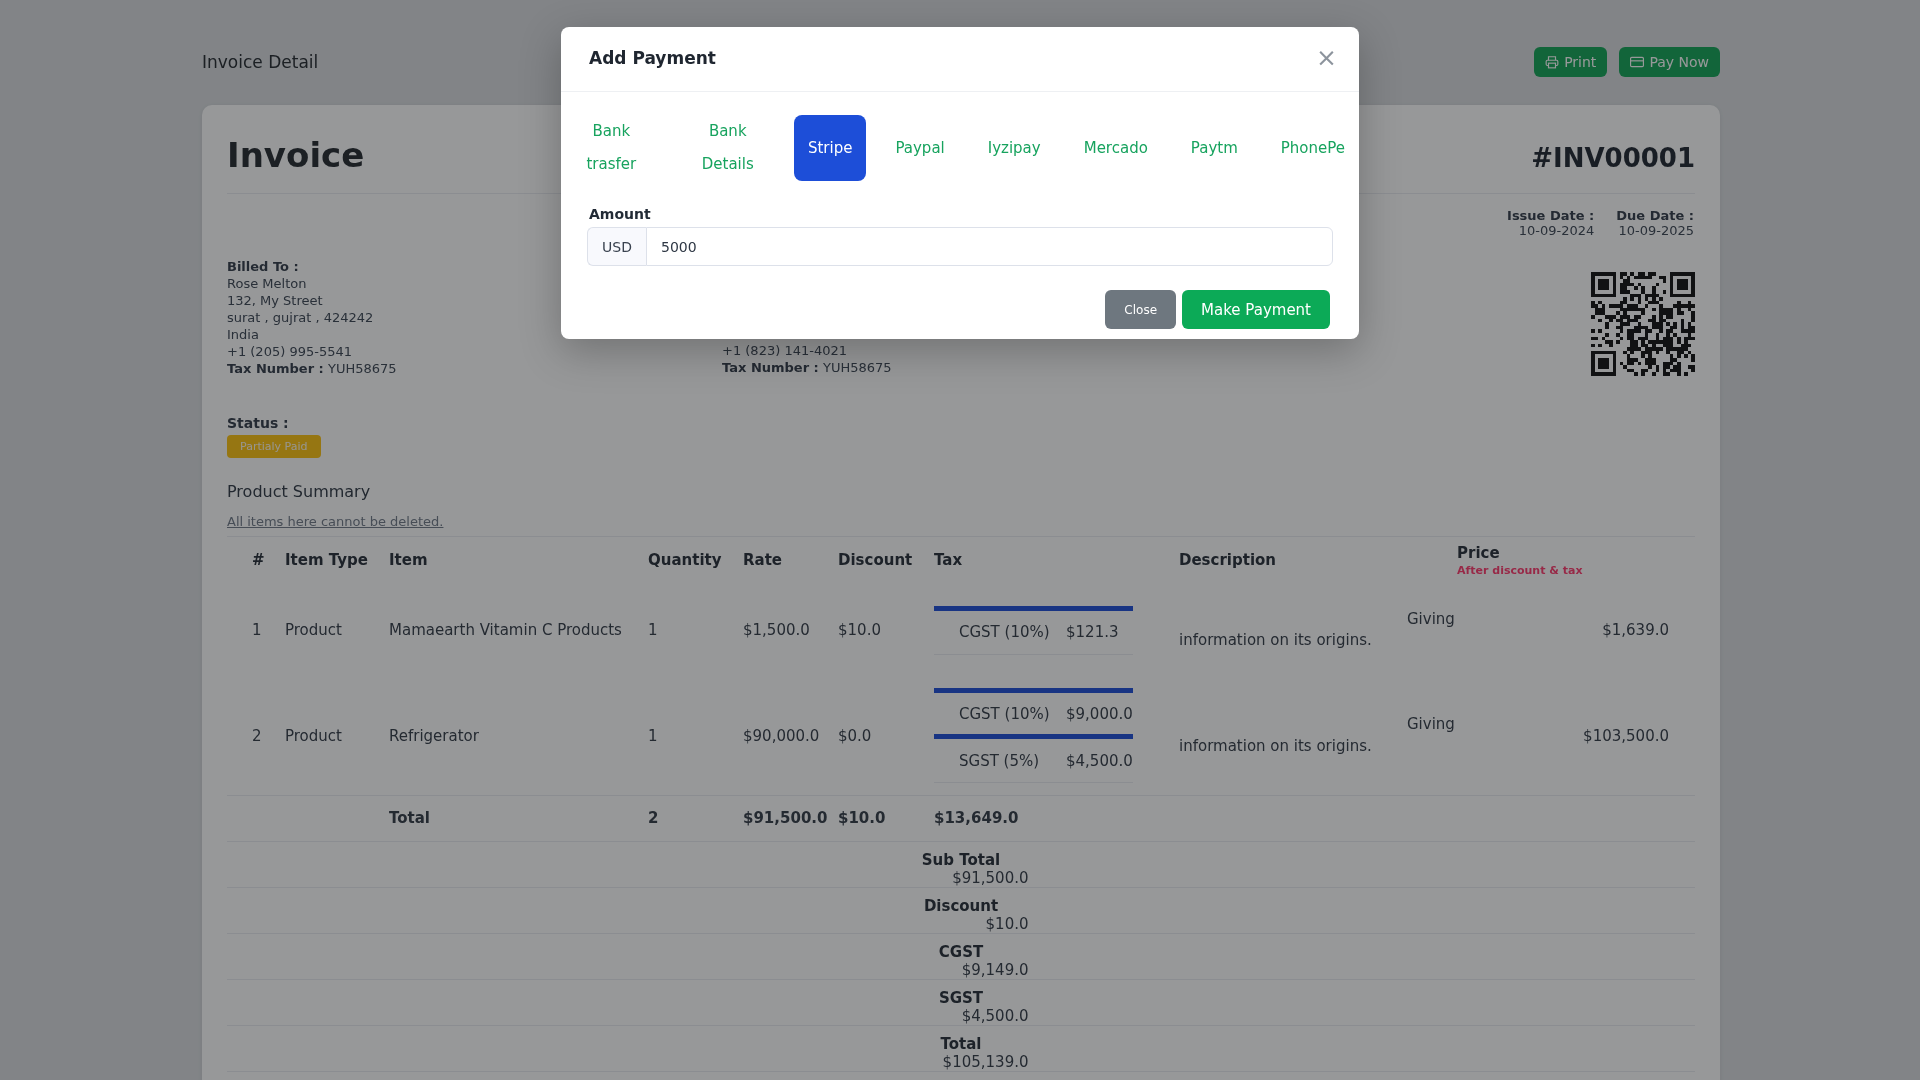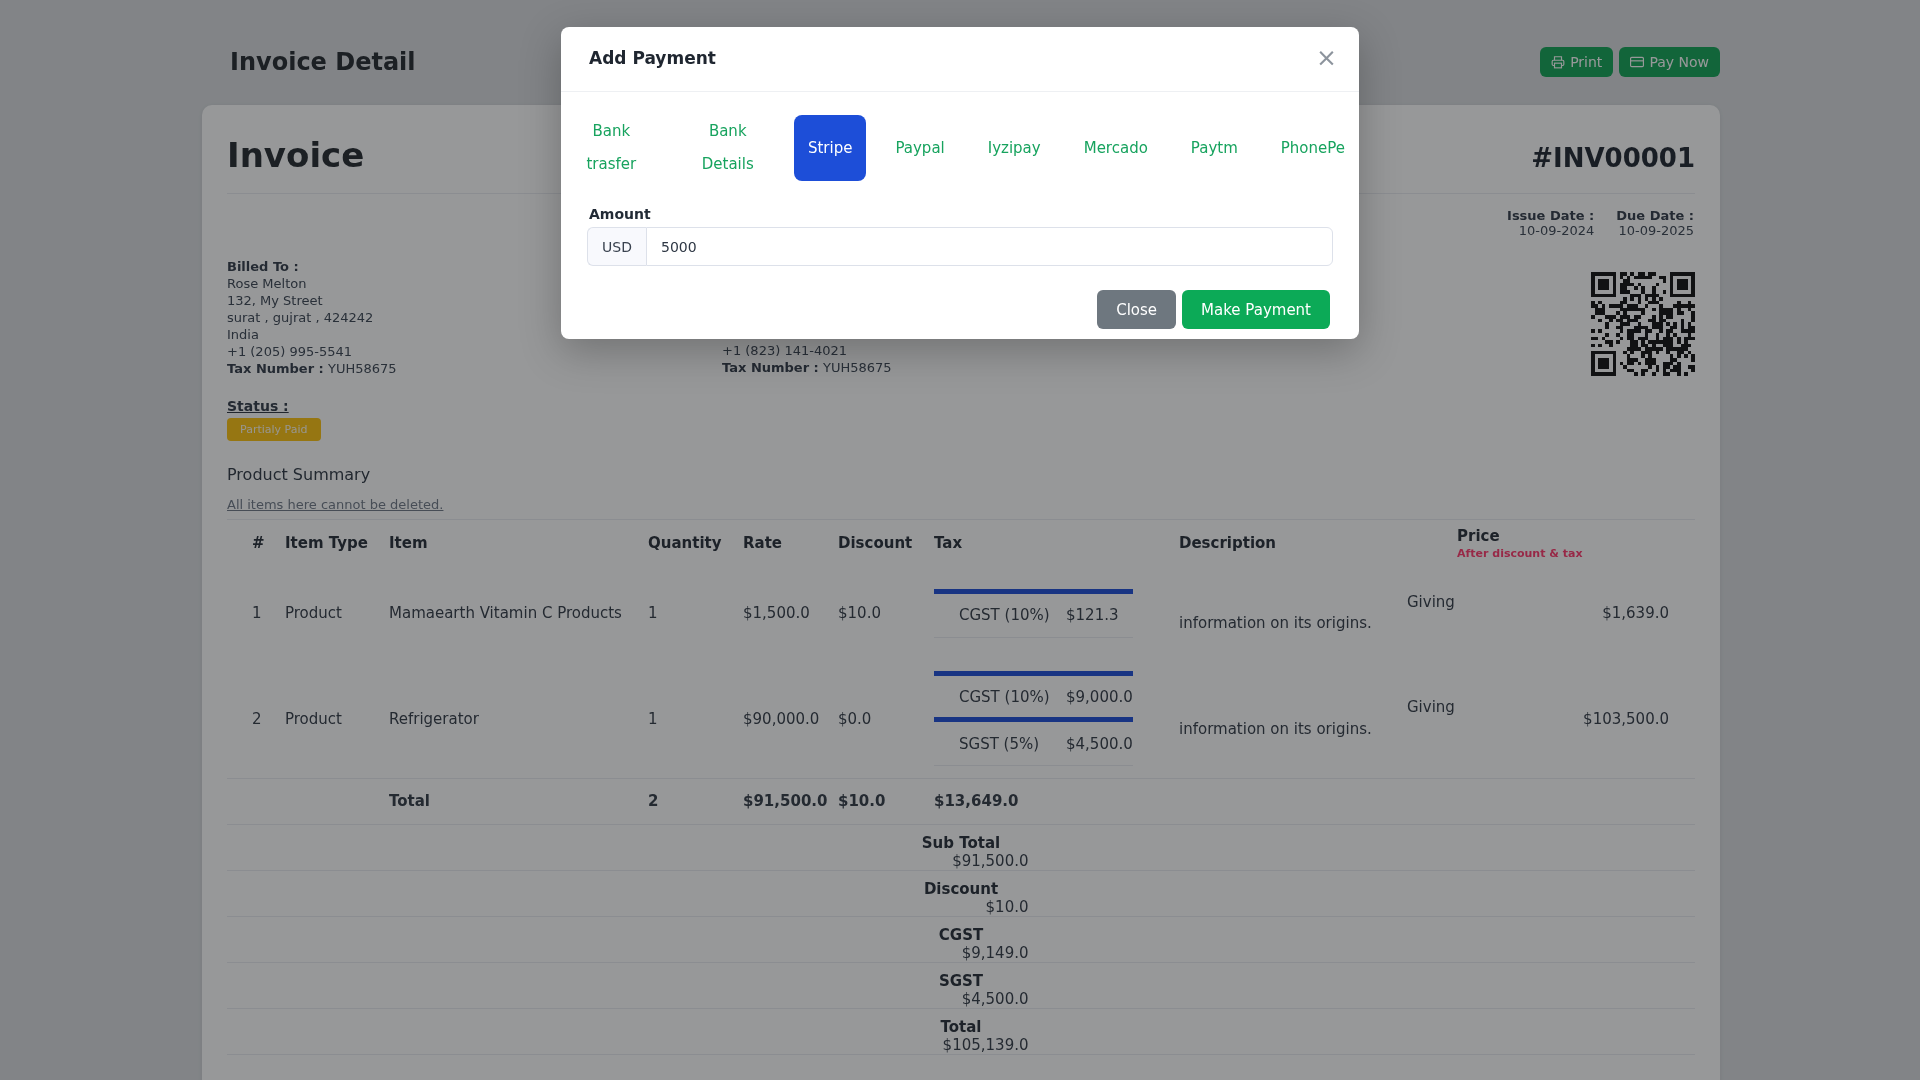--- a/index.html
+++ b/index.html
@@ -3,22 +3,22 @@
 <meta charset="utf-8">
 <style>
   * { margin:0; padding:0; box-sizing:border-box; }
   html,body { width:1920px; height:1080px; overflow:hidden; background:#d9dcdf;
     font-family:"DejaVu Sans","Liberation Sans",sans-serif; color:#2e3440; }
 
   
   .screen { position:absolute; inset:0; }
   .page-header { display:flex; justify-content:space-between; align-items:center;
     margin:46px 200px 0 202px; height:32px; }
-  .page-title { font-size:24px; font-weight:bold; color:#24292f;margin-left:28px; }
-  .header-actions { display:flex; gap:6px; }
+  .page-title { font-size:17px; font-weight:normal; color:#24292f; }
+  .header-actions { display:flex; gap:12px; }
   .btn-green { display:flex; align-items:center; gap:5px; background:#12a456; color:#fff;
     border:none; border-radius:6px; height:30px; padding:0 11px; font-size:14px;
     font-family:inherit; cursor:pointer; }
   .btn-green svg { width:14px; height:14px; }
 
   .invoice-card { position:absolute; left:202px; top:105px; width:1518px; height:1200px;
     background:#fff; border-radius:10px; box-shadow:0 1px 4px rgba(0,0,0,.08);
     padding:0 25px; }
 
   .invoice-top { display:flex; justify-content:space-between; align-items:flex-start;
@@ -30,21 +30,21 @@
   .parties { position:relative; height:180px; }
   .party-left { position:absolute; left:0; top:64px; font-size:13px; line-height:17px; color:#3c4654; }
   .party-left .b { font-weight:bold; color:#333c49; }
   .party-mid { position:absolute; left:495px; top:148px; font-size:13px; line-height:17px; color:#3c4654; }
   .party-mid .b { font-weight:bold; color:#333c49; }
   .dates { position:absolute; right:1px; top:14px; display:flex; gap:22px; text-align:right;
     font-size:13px; line-height:15px; color:#3c4654; }
   .dates .lbl { font-weight:bold; color:#333c49; }
   .qr-box { position:absolute; right:0; top:78px; width:104px; height:104px; }
 
-  .status-block { margin-top:24px;text-decoration:underline; }
+  .status-block { margin-top:41px; }
   .status-label { font-size:14px; font-weight:bold; color:#333c49; }
   .status-badge { display:inline-block; margin-top:4px; background:#fdc20f; color:rgba(255,255,255,.92);
     font-size:11px; line-height:23px; padding:0 13px; border-radius:4px; }
 
   .ps-title { margin-top:24px; font-size:16px; color:#2f3844; }
   .ps-sub { font-size:13px; color:#707a88; margin-top:13px;text-decoration:underline; }
   .rule2 { border:none; border-top:1px solid #e9ebf0; margin-top:7px; }
 
   table.items { width:1468px; border-collapse:collapse; table-layout:fixed; font-size:15px; color:#333b47; }
   table.items th { text-align:left; font-size:15px; color:#262e38; vertical-align:middle; }
@@ -83,21 +83,21 @@
   .tab.active { background:#1d4ed8; color:#fff; }
   .amount-label { margin:25px 0 5px 28px; font-size:14px; font-weight:600; color:#222b36; }
   .amount-group { display:flex; margin:0 26px; height:39px; }
   .currency-box { width:59px; background:#f8f9fd; border:1px solid #dde1ea; border-right:none;
     border-radius:6px 0 0 6px; display:flex; align-items:center; justify-content:center;
     font-size:14px; color:#39424f; }
   .amount-input { flex:1; border:1px solid #dde1ea; border-radius:0 6px 6px 0; font-size:14px;
     padding:0 14px; color:#2e3744; font-family:inherit; outline:none; }
   .modal-footer { display:flex; justify-content:flex-end; gap:6px; margin:24px 29px 0 0; }
   .btn-gray { background:#6e777f; color:#fff; border:none; border-radius:6px; height:39px;
-    padding:0 19px; font-size:15px; font-family:inherit; cursor:pointer; }
+    padding:0 19px; font-size:12px; font-family:inherit; cursor:pointer; }
   .btn-pay { background:#0caa57; color:#fff; border:none; border-radius:6px; height:39px;
     padding:0 19px; font-size:15px; font-family:inherit; cursor:pointer; }
 </style>
 </head>
 <body>
 
 <div class="screen">
 
   <div class="page-header">
     <div class="page-title">Invoice Detail</div>

